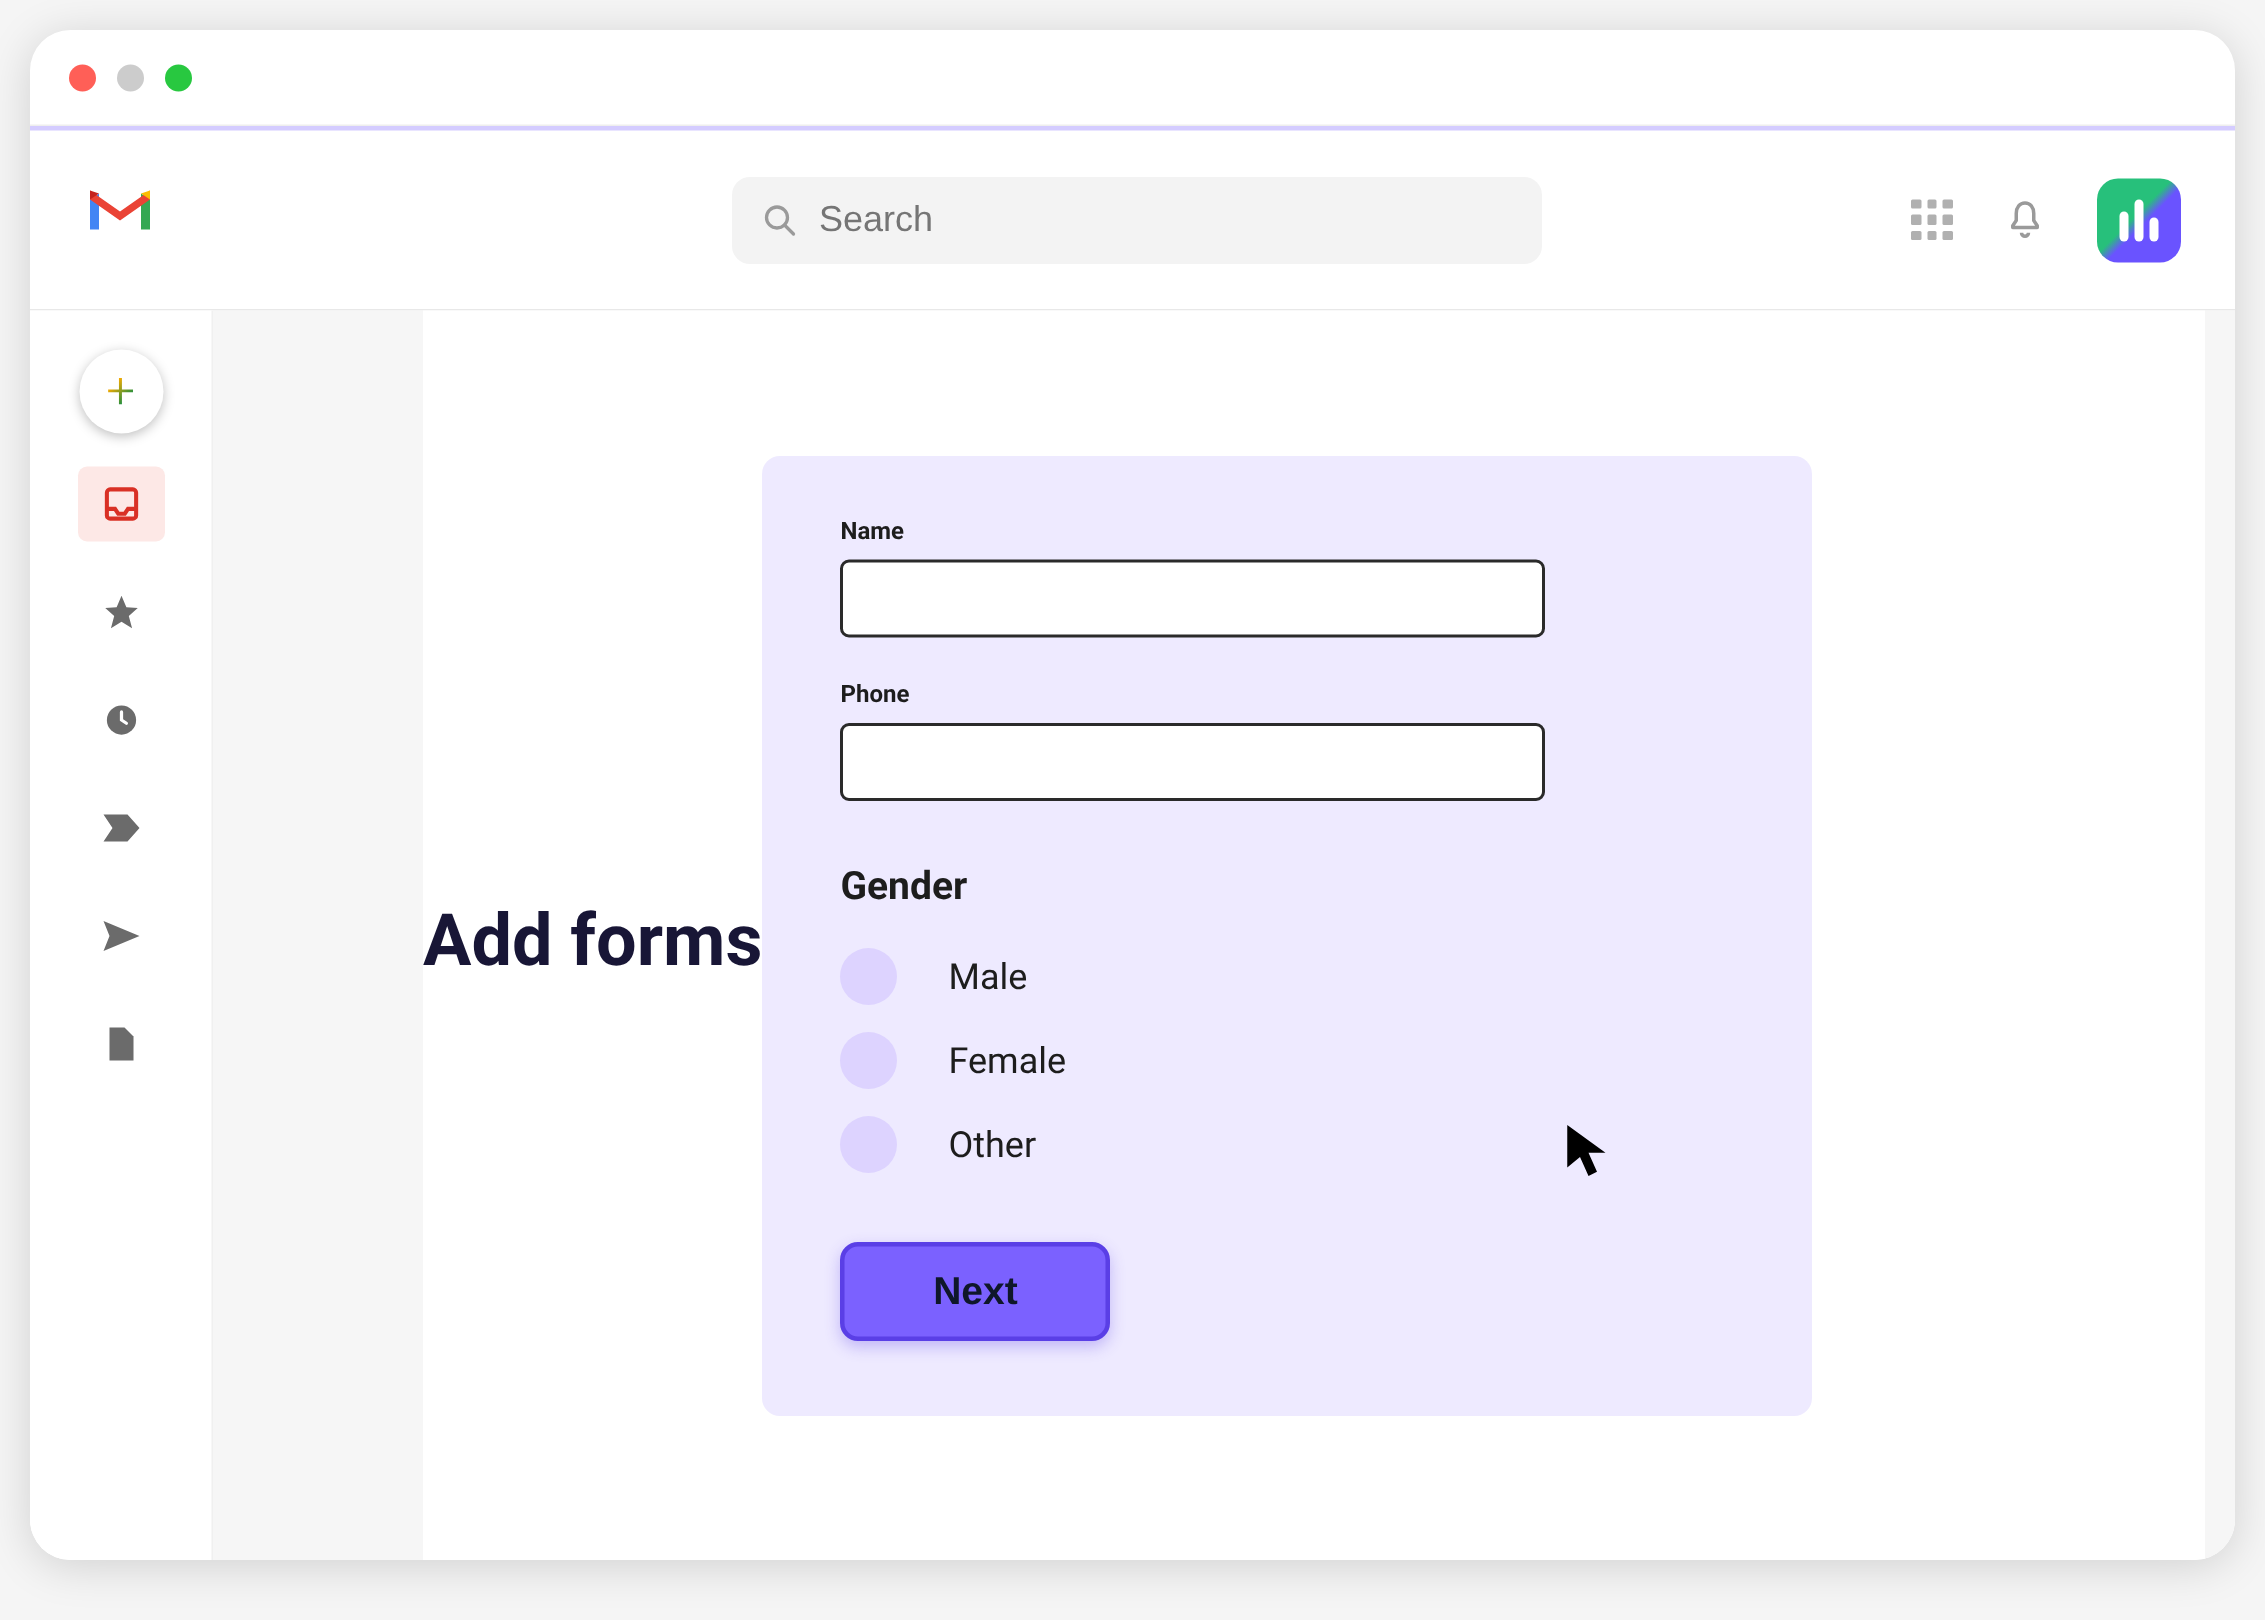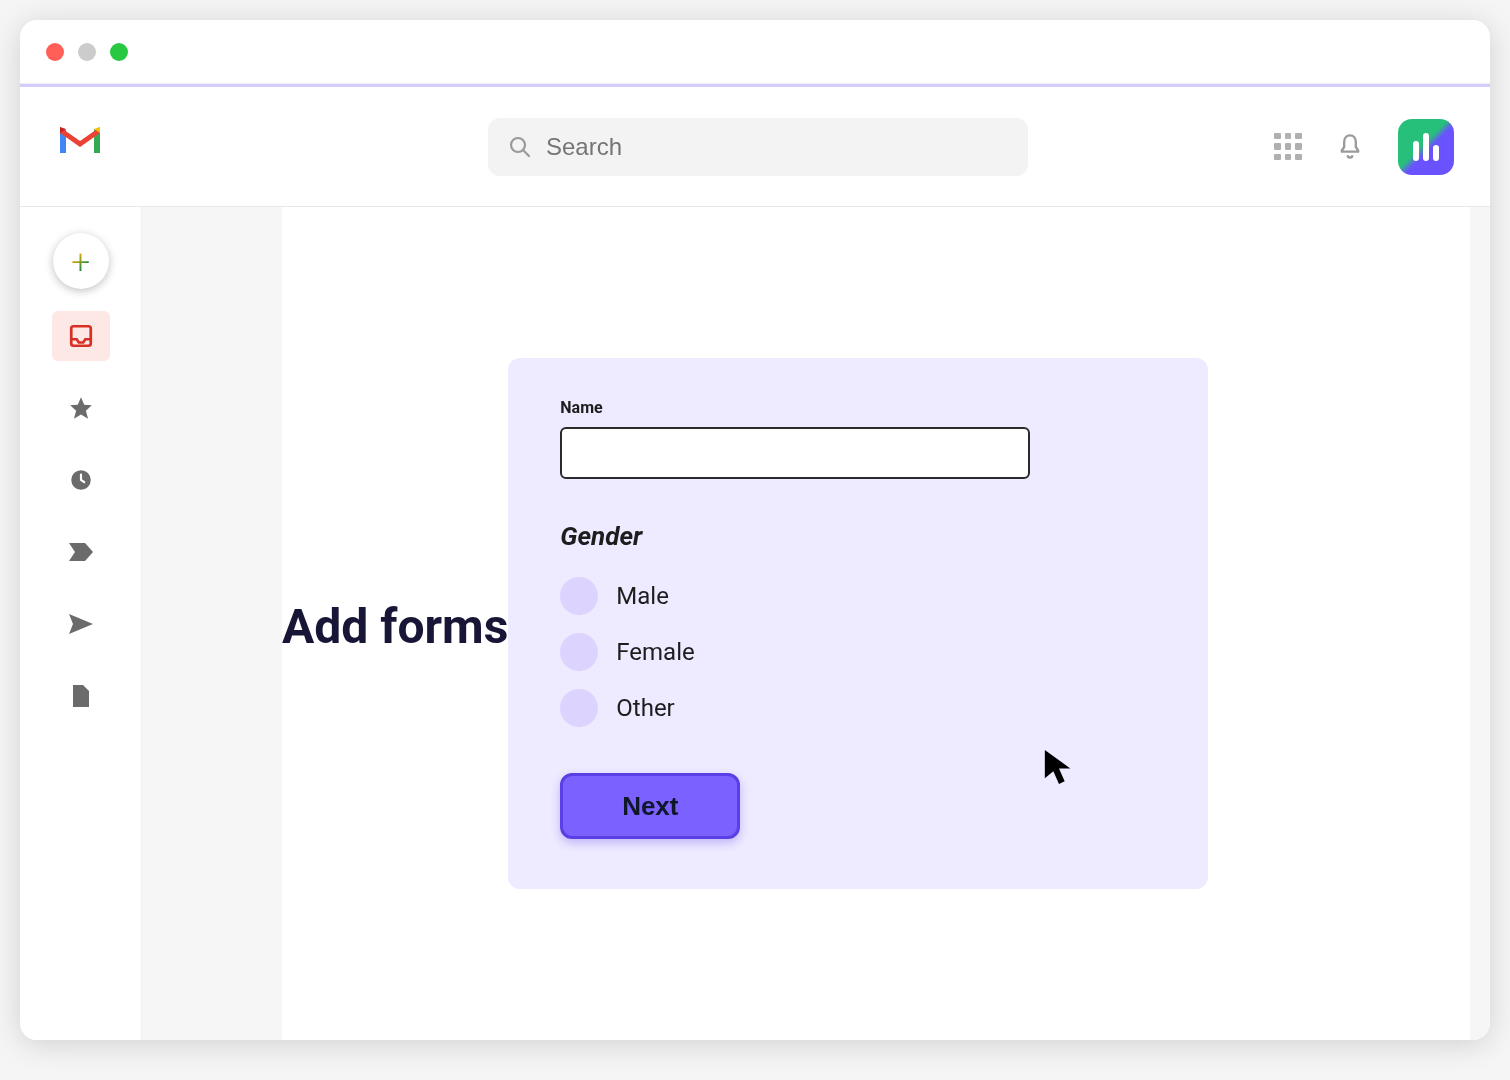--- a/index.html
+++ b/index.html
@@ -10,21 +10,21 @@
       height: 1080px;
       overflow: hidden;
     }
     .window {
       position: absolute;
       top: 20px;
       left: 20px;
       width: 1470px;
       height: 1020px;
       background: #fff;
-      border-radius: 17px;
+      border-radius: 27px;
       box-shadow: 0 4px 30px rgba(0,0,0,0.15);
       overflow: hidden;
     }
     .titlebar {
       height: 64px;
       display: flex;
       align-items: center;
       padding-left: 26px;
       gap: 14px;
       border-bottom: 1px solid #eee;
@@ -172,26 +172,25 @@
       border-radius: 6px;
       font-size: 20px;
       padding: 0 12px;
     }
     .gender-section { margin-top: 42px; }
     .gender-title {
       font-size: 26px;
       font-weight: 700;
       margin-bottom: 26px;
       color: #1d1d1d;
-      font-style: italic;
     }
     .radio-row {
       display: flex;
       align-items: center;
-      gap: 18px;
+      gap: 34px;
       margin-bottom: 18px;
     }
     .radio-dot {
       width: 38px; height: 38px;
       border-radius: 50%;
       background: #ddd3ff;
     }
     .radio-label {
       font-size: 24px;
       color: #1d1d1d;
@@ -324,20 +323,24 @@
     <div class="main">
       <h1 class="page-title">Add forms</h1>
 
       <div class="form-card">
 
         <div class="form-group">
           <label class="form-label">Name</label>
           <input class="form-input" type="text" value="" style="">
         </div>
 
+        <div class="form-group">
+          <label class="form-label">Phone</label>
+          <input class="form-input" type="text" value="" style="">
+        </div>
 
         <div class="gender-section">
           <div class="gender-title">Gender</div>
 
           <div class="radio-row">
             <div class="radio-dot"></div>
             <span class="radio-label">Male</span>
           </div>
           <div class="radio-row">
             <div class="radio-dot"></div>

